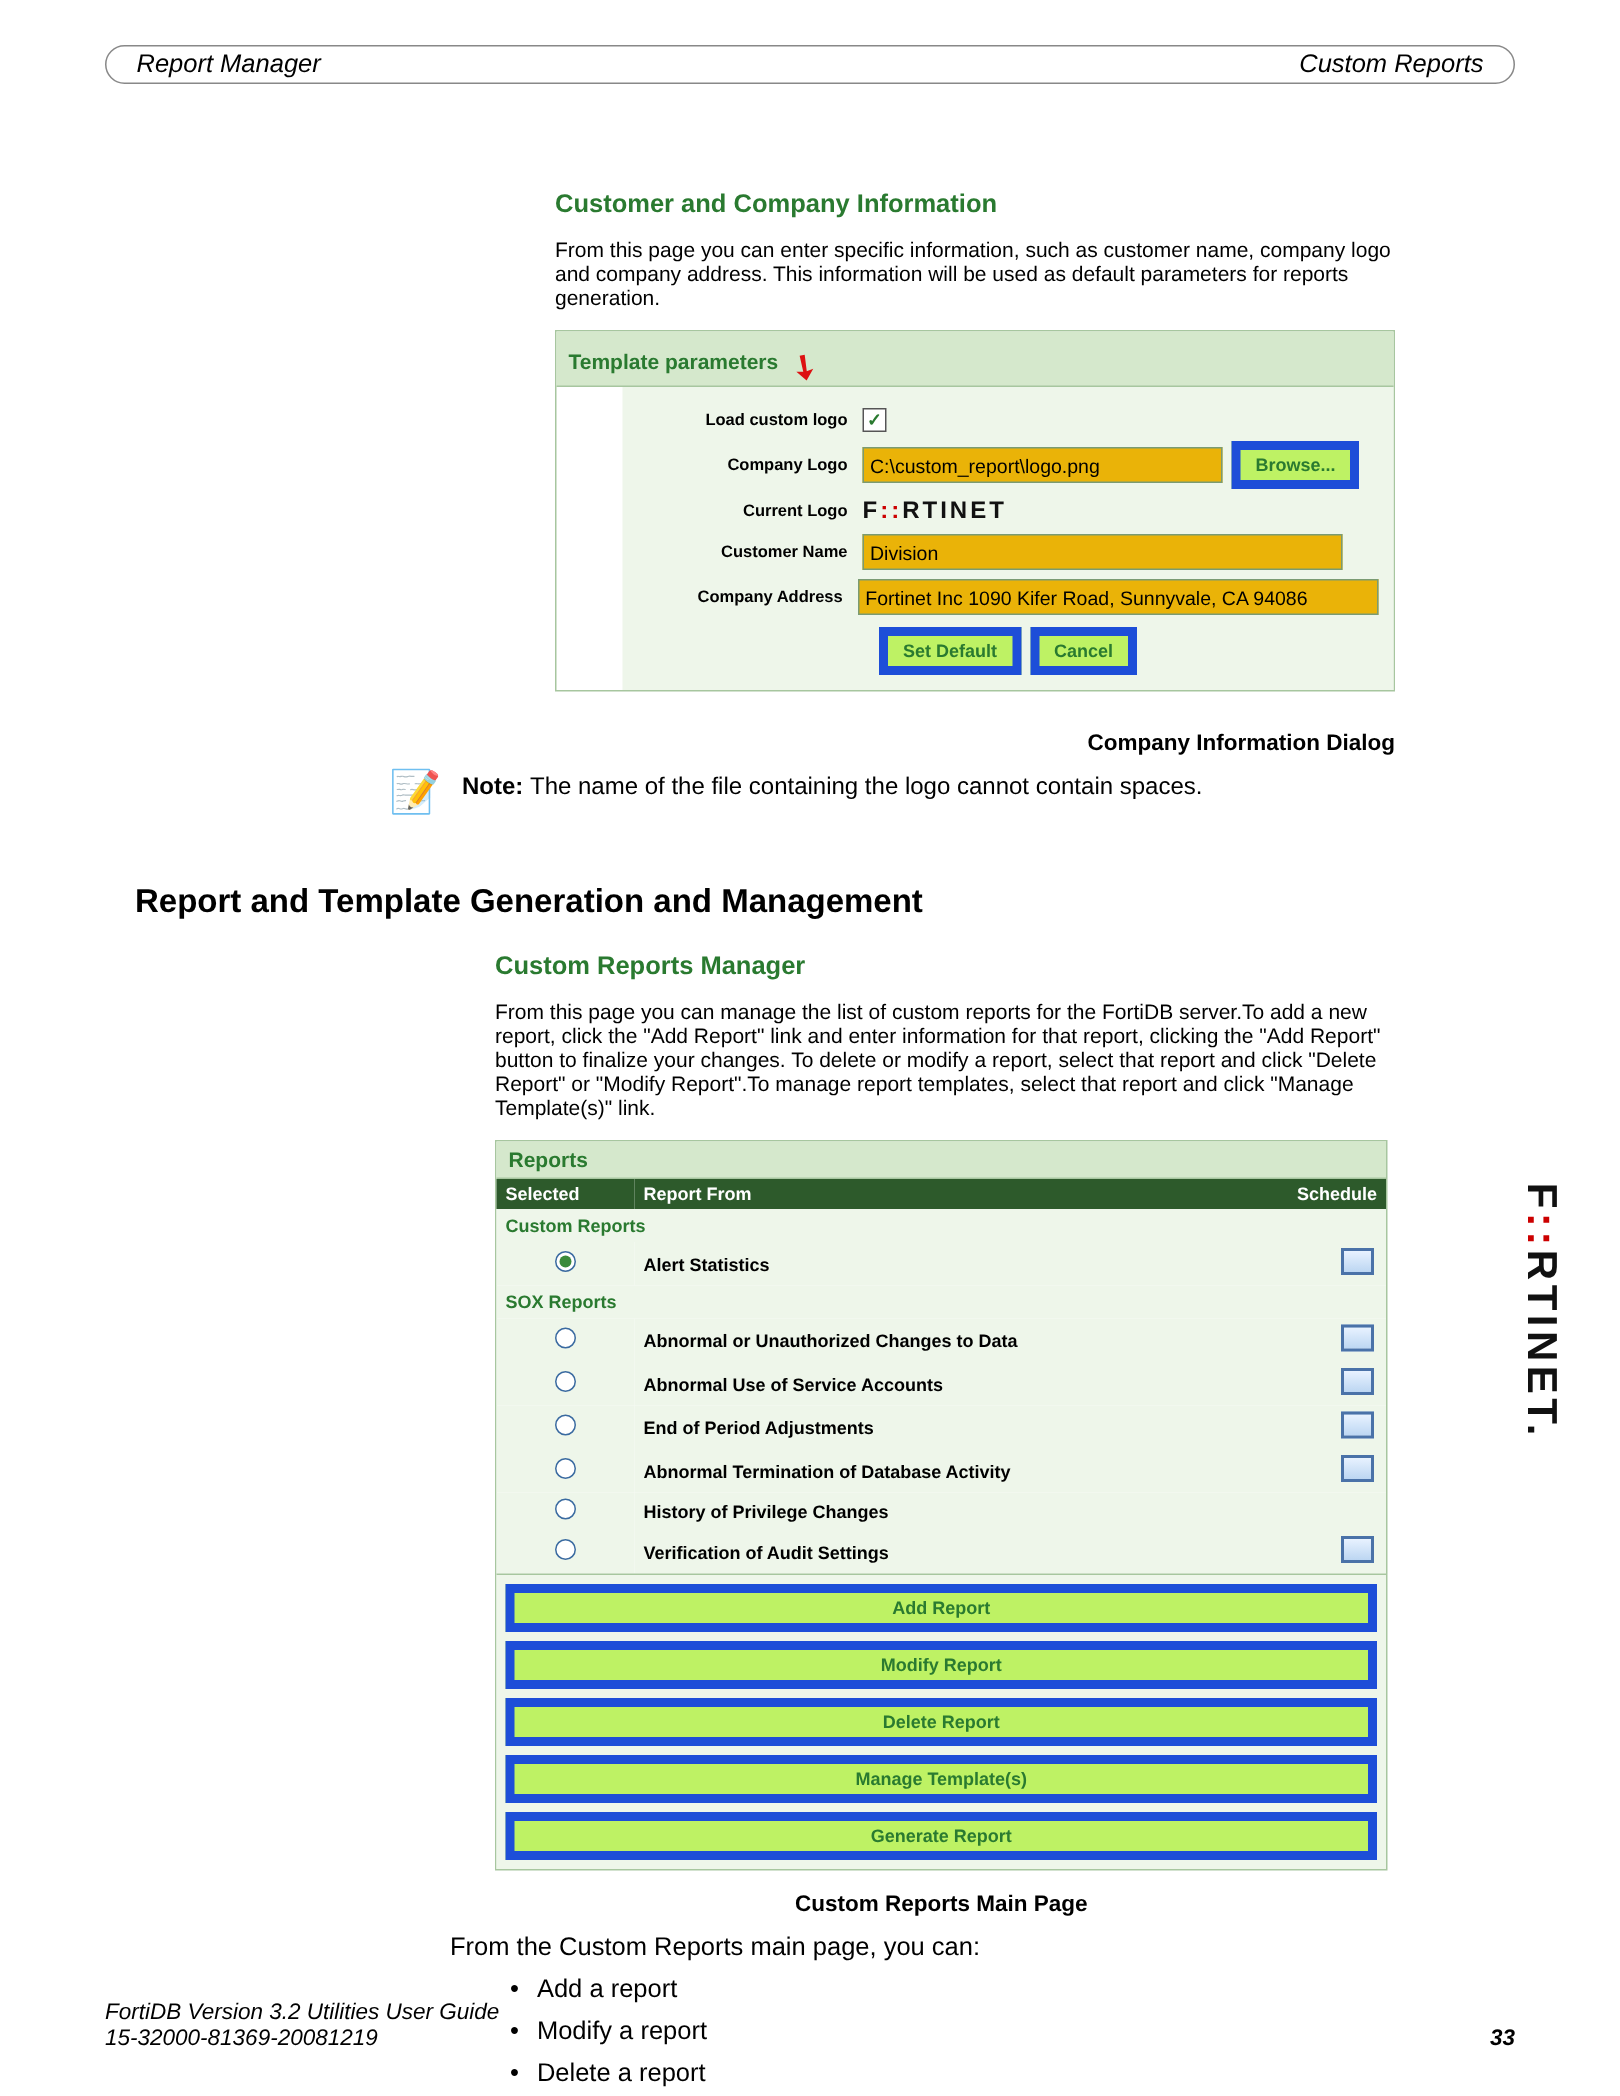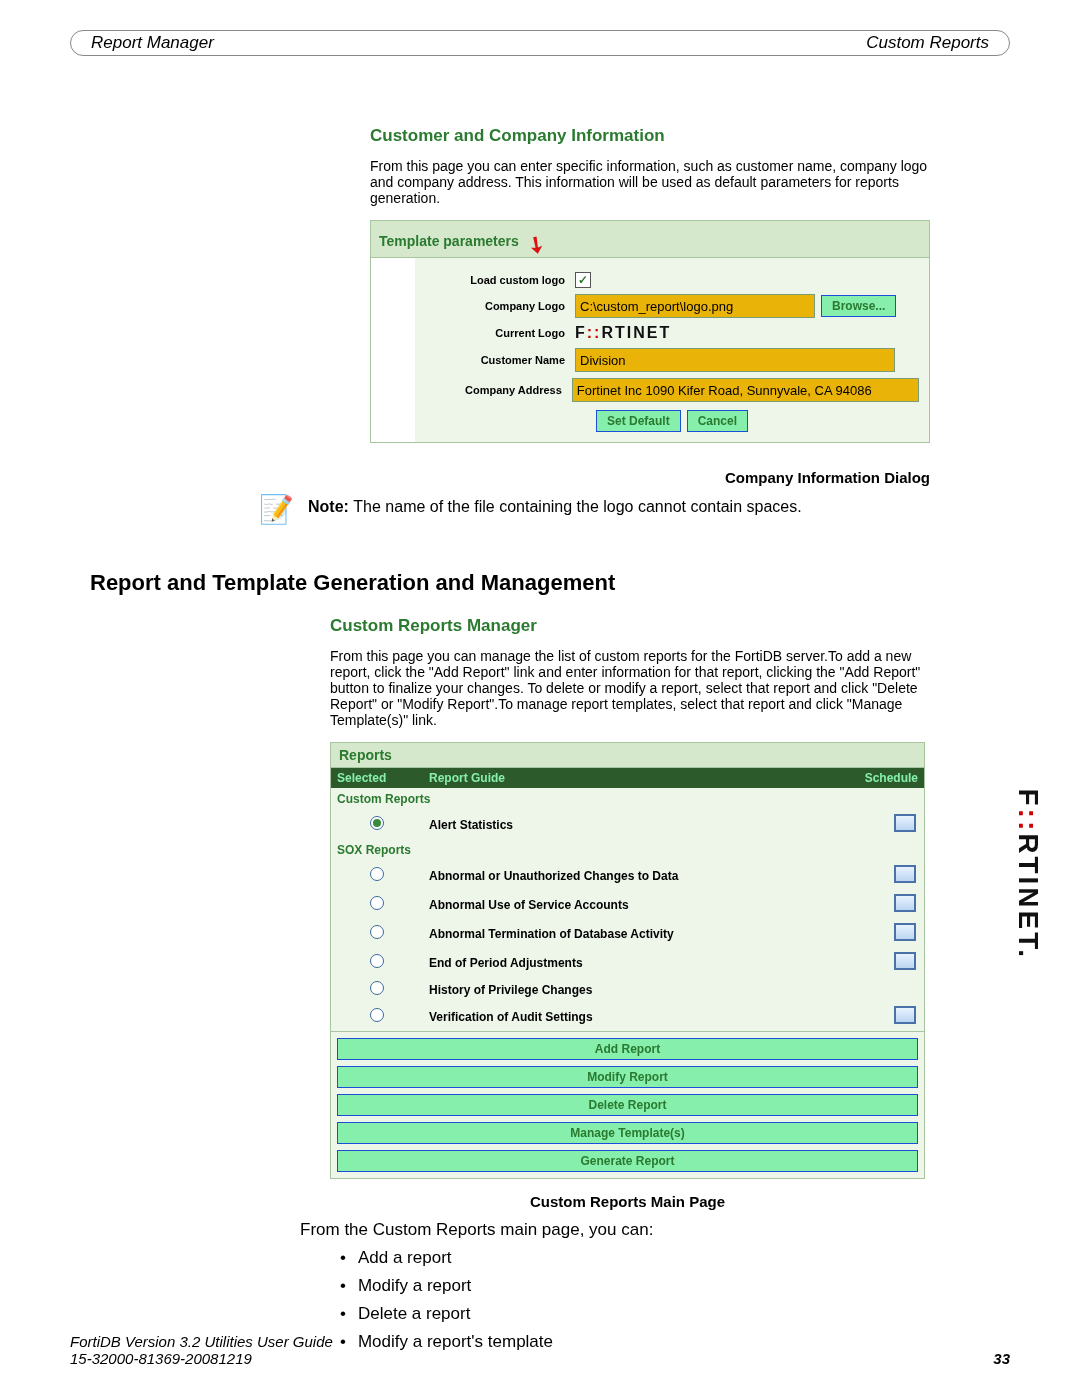--- a/index.html
+++ b/index.html
@@ -10,34 +10,34 @@
   .green-title{color:#2a7a30;font-weight:bold;font-size:17px;margin-bottom:12px;}
   .intro{font-size:14px;margin-bottom:14px;}
   .param-box{border:1px solid #a7c69f;}
   .param-head{background:#d5e8cc;color:#2a7a30;font-weight:bold;font-size:14px;padding:5px 8px;border-bottom:1px solid #a7c69f;position:relative;}
   .arrow{display:inline-block;color:#d11;font-size:22px;font-weight:bold;transform:rotate(35deg);position:relative;left:4px;top:6px;}
   .param-body{background:#eef6ea;padding:8px 10px 10px 10px;margin-left:44px;}
   .row{display:flex;align-items:center;margin:6px 0;font-size:12px;}
   .lbl{width:140px;text-align:right;font-weight:bold;font-size:11px;padding-right:10px;}
   .chk{width:14px;height:14px;border:1px solid #555;background:#fff;display:inline-flex;align-items:center;justify-content:center;color:#2a7a30;font-size:12px;font-weight:bold;}
   input.txt{border:1px solid #7a9b73;background:#eab308;font-size:13px;padding:2px 4px;height:18px;}
-  .btn{border:1px solid #1d4ed8;background:#86efac;color:#2a7a30;font-weight:bold;font-size:12px;padding:3px 10px;cursor:pointer;}
+  .btn{border:6px solid #1d4ed8;background:#bef264;color:#2a7a30;font-weight:bold;font-size:12px;padding:3px 10px;cursor:pointer;}
   .btn-row{display:flex;gap:6px;justify-content:center;margin-top:8px;}
   .fortinet-logo{font-family:Arial;font-weight:bold;letter-spacing:2px;font-size:16px;color:#111;}
   .fortinet-logo .red{color:#c00;}
   .caption{text-align:right;font-weight:bold;font-size:15px;margin:26px 0 12px 0;}
   .note-row{display:flex;align-items:flex-start;gap:14px;margin-left:170px;width:690px;}
   .note-icon{width:34px;height:34px;flex:none;display:flex;align-items:center;justify-content:center;font-size:28px;margin-top:-6px;}
   .note-text{font-size:16px;}
   .h2{font-size:22px;font-weight:bold;margin:44px 0 20px 0;}
   .panel2{margin-left:240px;width:595px;}
   .reports-box{border:1px solid #a7c69f;}
   .reports-head{background:#d5e8cc;color:#2a7a30;font-weight:bold;font-size:14px;padding:4px 8px;border-bottom:1px solid #a7c69f;}
   table.rep{width:100%;border-collapse:collapse;font-size:12px;}
-  table.rep th{background:#2d5a2b;color:#86efac;text-align:left;font-weight:bold;padding:3px 6px;font-size:12px;}
+  table.rep th{background:#2d5a2b;color:#ffffff;text-align:left;font-weight:bold;padding:3px 6px;font-size:12px;}
   table.rep th.sched{text-align:right;width:70px;}
   .group-row td{background:#d5e8cc;color:#2a7a30;font-weight:bold;padding:3px 6px;font-size:12px;}
   table.rep td{padding:4px 6px;background:#eef6ea;vertical-align:middle;}
   .sel{width:60px;text-align:center;}
   .radio{display:inline-block;width:12px;height:12px;border:1px solid #3a6aa0;border-radius:50%;background:#fff;position:relative;}
   .radio.checked::after{content:"";position:absolute;left:2px;top:2px;width:8px;height:8px;background:#3a8a3a;border-radius:50%;}
   .sched-cell{width:70px;text-align:right;padding-right:8px!important;}
   .sched-icon{display:inline-block;width:18px;height:14px;border:2px solid #4a72a8;background:linear-gradient(#e8f2ff,#bcd6f2);}
   .rep-name{font-weight:bold;}
   .reports-foot{background:#eef6ea;padding:6px;border-top:1px solid #a7c69f;display:flex;gap:6px;justify-content:center;flex-wrap:wrap;flex-direction:column;}
@@ -113,21 +113,21 @@
   <div class="panel2">
     <div class="green-title">Custom Reports Manager</div>
     <div class="intro">From this page you can manage the list of custom reports for the FortiDB server.To add a new report, click the "Add Report" link and enter information for that report, clicking the "Add Report" button to finalize your changes. To delete or modify a report, select that report and click "Delete Report" or "Modify Report".To manage report templates, select that report and click "Manage Template(s)" link.</div>
 
     <div class="reports-box">
       <div class="reports-head">Reports</div>
       <table class="rep">
         <tbody>
               <tr>
           <th style="width:80px">Selected</th>
-          <th>Report Guide</th>
+          <th>Report From</th>
           <th class="sched">Schedule</th>
         </tr>
         <tr class="group-row">
                 <td colspan="3">Custom Reports</td>
               </tr>
         <tr>
           <td class="sel"><span class="radio checked"></span></td>
           <td class="rep-name">Alert Statistics</td>
           <td class="sched-cell"><span class="sched-icon"></span></td>
         </tr>
@@ -139,26 +139,26 @@
           <td class="rep-name">Abnormal or Unauthorized Changes to Data</td>
           <td class="sched-cell"><span class="sched-icon"></span></td>
         </tr>
         <tr>
           <td class="sel"><span class="radio"></span></td>
           <td class="rep-name">Abnormal Use of Service Accounts</td>
           <td class="sched-cell"><span class="sched-icon"></span></td>
         </tr>
         <tr>
           <td class="sel"><span class="radio"></span></td>
+          <td class="rep-name">End of Period Adjustments</td>
+          <td class="sched-cell"><span class="sched-icon"></span></td>
+        </tr>
+        <tr>
+          <td class="sel"><span class="radio"></span></td>
           <td class="rep-name">Abnormal Termination of Database Activity</td>
-          <td class="sched-cell"><span class="sched-icon"></span></td>
-        </tr>
-        <tr>
-          <td class="sel"><span class="radio"></span></td>
-          <td class="rep-name">End of Period Adjustments</td>
           <td class="sched-cell"><span class="sched-icon"></span></td>
         </tr>
         <tr>
           <td class="sel"><span class="radio"></span></td>
           <td class="rep-name">History of Privilege Changes</td>
           <td class="sched-cell"></td>
         </tr>
         <tr>
           <td class="sel"><span class="radio"></span></td>
           <td class="rep-name">Verification of Audit Settings</td>

